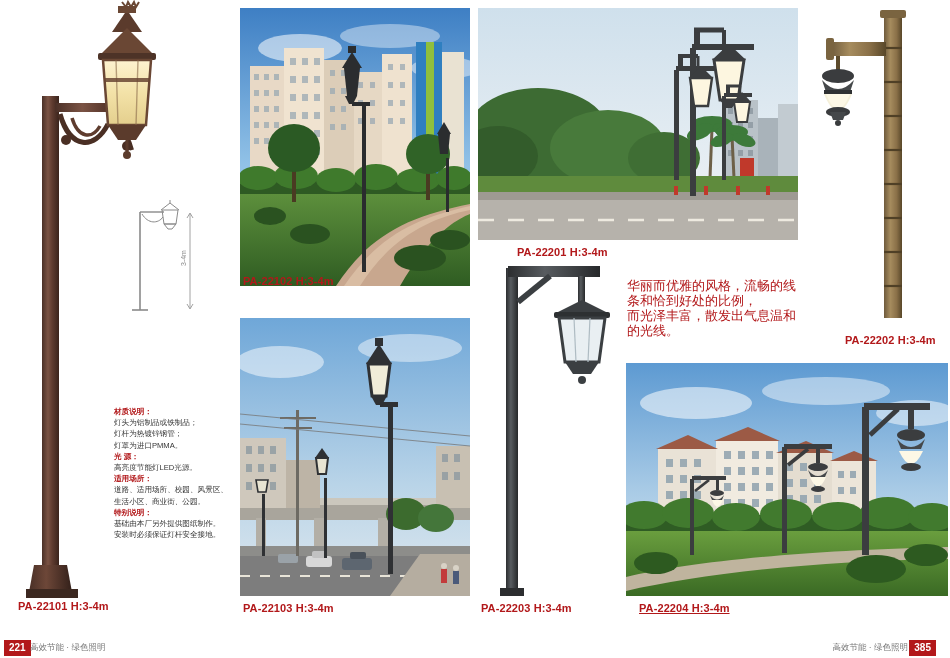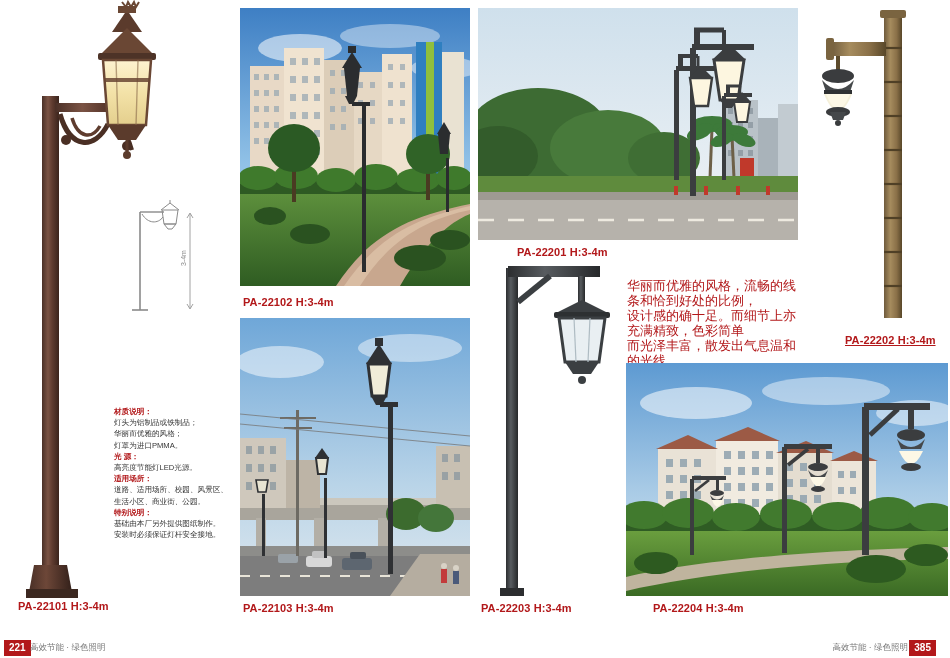--- a/index.html
+++ b/index.html
@@ -161,21 +161,21 @@
       <line x1="70" y1="14" x2="70" y2="108" stroke="#8a8a8a" stroke-width="0.8"></line>
       <path d="M67 18 l3 -5 l3 5" fill="none" stroke="#8a8a8a" stroke-width="0.8"></path>
       <path d="M67 104 l3 5 l3 -5" fill="none" stroke="#8a8a8a" stroke-width="0.8"></path>
       <text x="66" y="66" font-size="7" fill="#8a8a8a" font-family="Liberation Sans, sans-serif" transform="rotate(-90 66 66)">3-4m</text>
     </svg>
   </div>
 
   <div class="spec">
     <div class="h">材质说明：</div>
     <div>灯头为铝制品或铁制品；</div>
-    <div>华丽而优雅的风格；</div>
+    <div>灯杆为热镀锌钢管；</div>
     <div>灯罩为进口PMMA。</div>
     <div class="h">光    源：</div>
     <div>高亮度节能灯LED光源。</div>
     <div class="h">适用场所：</div>
     <div>道路、适用场所、校园、风景区、</div>
     <div>生活小区、商业街、公园。</div>
     <div class="h">特别说明：</div>
     <div>基础由本厂另外提供图纸制作。</div>
     <div>安装时必须保证灯杆安全接地。</div>
   </div>
@@ -299,21 +299,21 @@
       <polygon points="104,60 120,60 117,88 107,88" fill="#2b2d2f"></polygon>
       <path d="M102 60 L112 44 L122 60 Z" fill="#2b2d2f"></path>
       <rect x="108" y="38" width="8" height="7" fill="#2b2d2f"></rect>
       <path d="M105 88 l12 0 l-4 8 l-4 0 Z" fill="#2b2d2f"></path>
 
       <rect x="206" y="150" width="3" height="54" fill="#2a2c2e"></rect>
       <polygon points="198,126 210,126 208,146 200,146" fill="#2b2d2f"></polygon>
       <path d="M197 126 L204 114 L211 126 Z" fill="#2b2d2f"></path>
     </svg>
   </div>
-  <div class="cap" style="left:243px; top:296px;">PA-22102 H:3-4m</div>
+  <div class="cap" style="left:243px; top:275px;">PA-22102 H:3-4m</div>
 
   <div class="photo" style="left:240px; top:318px; width:230px; height:278px;">
     <svg width="230" height="278" viewBox="0 0 230 278" preserveAspectRatio="none">
       <defs>
         <linearGradient id="sky103" x1="0" y1="0" x2="0" y2="1">
           <stop offset="0%" stop-color="#6fa7d8"></stop>
           <stop offset="60%" stop-color="#b9d4e8"></stop>
           <stop offset="100%" stop-color="#dfe8ee"></stop>
         </linearGradient>
       </defs>
@@ -570,25 +570,24 @@
       <ellipse cx="32" cy="76" rx="16" ry="7" fill="#3a3c3e"></ellipse>
       <path d="M16 80 q16 18 32 0 l-4 12 l-24 0 Z" fill="#45484a"></path>
       <rect x="18" y="90" width="28" height="4" fill="#2f3133"></rect>
       <path d="M18 94 q14 34 28 0 Z" fill="#f4efd8" opacity="0.95"></path>
       <path d="M20 94 q12 30 24 0 Z" fill="#fdf8e6"></path>
       <ellipse cx="32" cy="112" rx="12" ry="5" fill="#3a3c3e"></ellipse>
       <path d="M24 112 l16 0 l-3 8 l-10 0 Z" fill="#45484a"></path>
       <circle cx="32" cy="123" r="3" fill="#3a3c3e"></circle>
     </svg>
   </div>
-  <div class="cap" style="left:845px; top:334px;text-decoration:underline;">PA-22202 H:3-4m</div>
+  <div class="cap" style="left:845px; top:334px;">PA-22202 H:3-4m</div>
 
   <div class="desc">
     <div>华丽而优雅的风格，流畅的线条和恰到好处的比例，</div>
-    <div>设计感的确十足。而细节上亦充满精致，色彩简单</div>
     <div>而光泽丰富，散发出气息温和的光线。</div>
   </div>
 
   <div class="photo" style="left:478px; top:258px; width:140px; height:338px; background:#ffffff;">
     <svg width="140" height="338" viewBox="0 0 140 338">
       <defs>
         <linearGradient id="pole203" x1="0" y1="0" x2="1" y2="0">
           <stop offset="0%" stop-color="#2c2e30"></stop>
           <stop offset="40%" stop-color="#585c60"></stop>
           <stop offset="100%" stop-color="#26282a"></stop>
@@ -734,21 +733,21 @@
         <rect x="64" y="116" width="4" height="76" fill="#3b3d3f"></rect>
         <rect x="66" y="113" width="34" height="4" fill="#3b3d3f"></rect>
         <line x1="69" y1="128" x2="83" y2="117" stroke="#3b3d3f" stroke-width="2.8"></line>
         <rect x="90" y="117" width="3" height="10" fill="#3b3d3f"></rect>
         <ellipse cx="91" cy="130" rx="7" ry="3" fill="#3b3d3f"></ellipse>
         <path d="M84 132 q7 9 14 0 l-2 5 l-10 0 Z" fill="#45484a"></path>
         <path d="M86 137 q5 13 11 0 Z" fill="#fdf8e6"></path>
       </g>
     </svg>
   </div>
-  <div class="cap" style="left:653px; top:602px;">PA-22204 H:3-4m</div>
+  <div class="cap" style="left:639px; top:602px;text-decoration:underline;">PA-22204 H:3-4m</div>
 
   <div class="footer">
     <div class="pagenum" style="left:4px;">221</div>
     <div class="footertext" style="left:30px;">高效节能 · 绿色照明</div>
     <div class="footertext" style="right:32px;">高效节能 · 绿色照明</div>
     <div class="pagenum" style="right:4px;">385</div>
   </div>
 
 </div>
 

